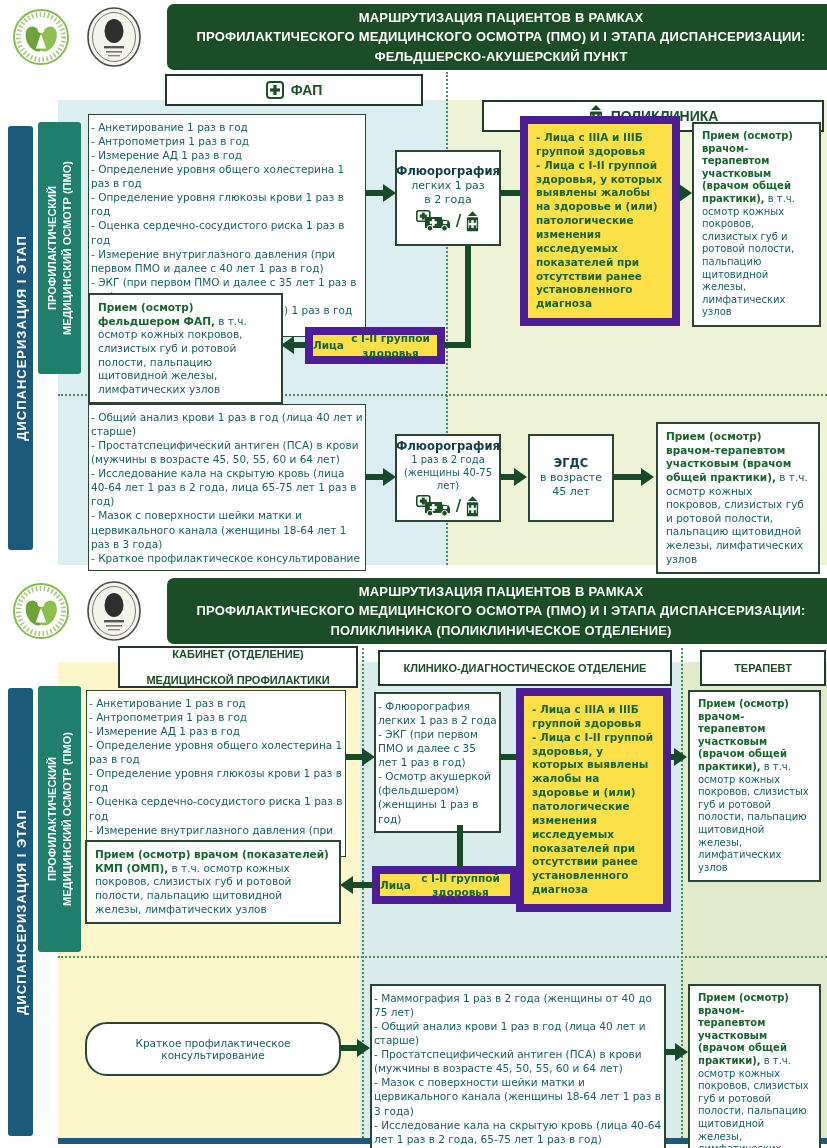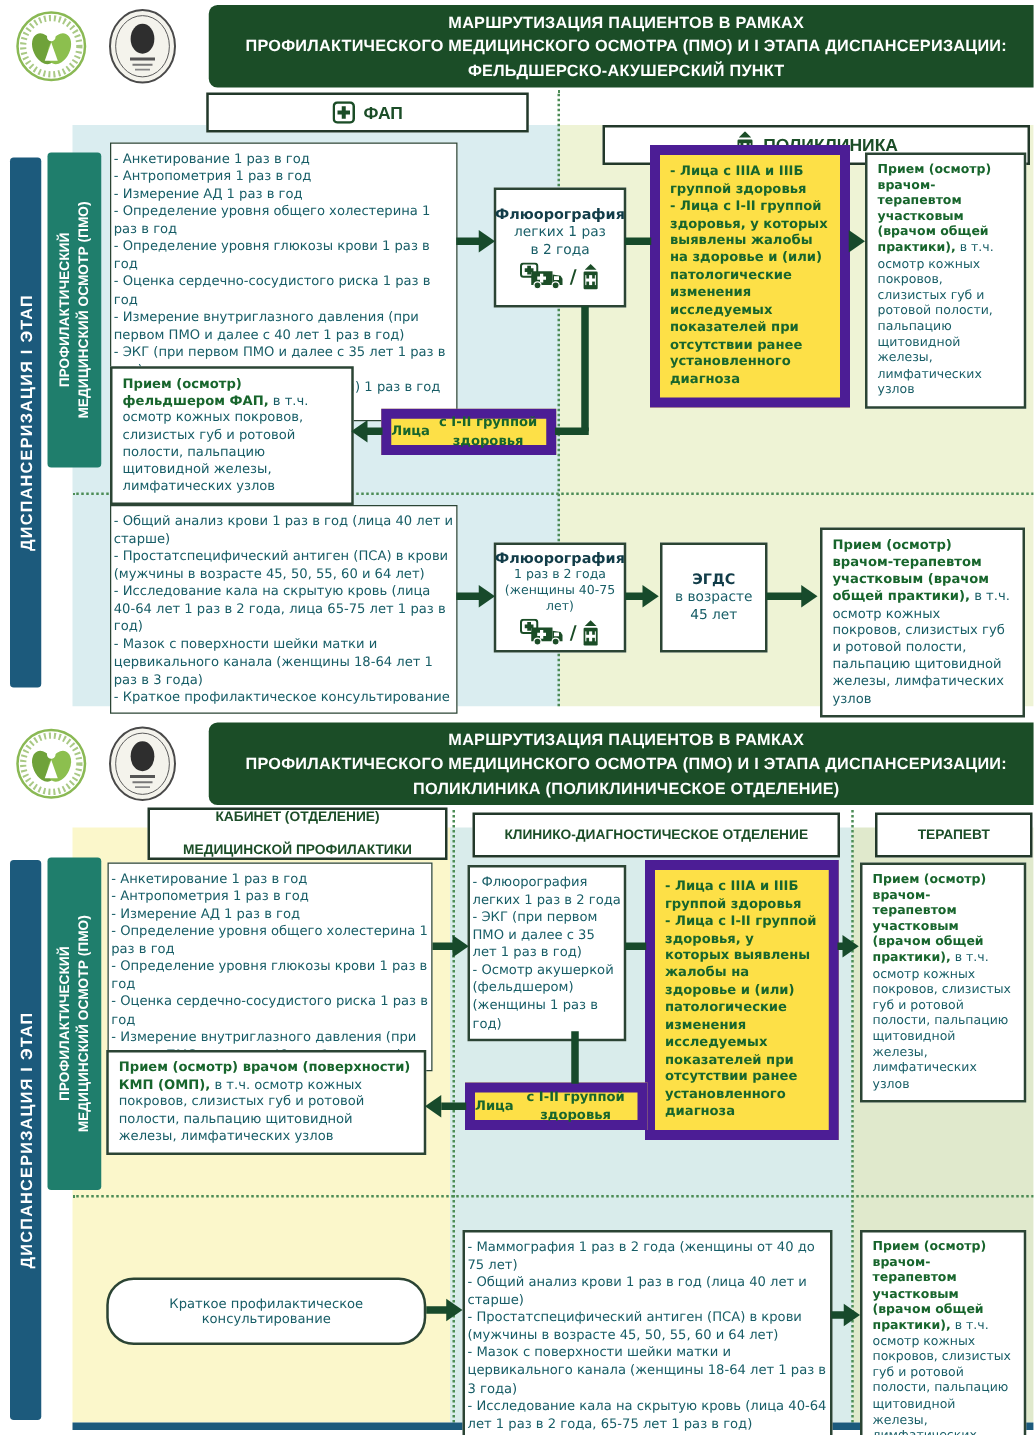--- a/index.html
+++ b/index.html
@@ -303,21 +303,21 @@
   <div class="obox orange-txt" style="left:516px;top:688px;width:155px;min-height:170px;">
     <div>- Лица с IIIА и IIIБ группой здоровья</div>
     <div>- Лица с I-II группой здоровья, у которых выявлены жалобы на здоровье и (или) патологические изменения исследуемых показателей при отсутствии ранее установленного диагноза</div>
   </div>
 
   <div class="wbox mix bg9" style="left:688px;top:690px;width:133px;min-height:177px;">
     <span class="boldgreen">Прием (осмотр) врачом-терапевтом участковым (врачом общей практики),</span><span> в т.ч. осмотр кожных покровов, слизистых губ и ротовой полости, пальпацию щитовидной железы, лимфатических узлов</span>
   </div>
 
   <div class="wbox mix" style="left:85px;top:840px;width:256px;min-height:73px;">
-    <span class="boldgreen">Прием (осмотр) врачом (поверхности) КМП (ОМП),</span><span> в т.ч. осмотр кожных покровов, слизистых губ и ротовой полости, пальпацию щитовидной железы, лимфатических узлов</span>
+    <span class="boldgreen">Прием (осмотр) врачом (показателей) КМП (ОМП),</span><span> в т.ч. осмотр кожных покровов, слизистых губ и ротовой полости, пальпацию щитовидной железы, лимфатических узлов</span>
   </div>
 
   <div class="obox lica" style="left:372px;top:866px;width:146px;height:38px;">
     <div>Лица</div>
     <div>с I-II группой здоровья</div>
   </div>
 
   <div class="shaft" style="left:346px;top:754px;width:18px;height:6px;"></div>
   <div class="head-r" style="left:362px;top:748px;"></div>
   <div class="shaft" style="left:500px;top:754px;width:17px;height:6px;"></div>

